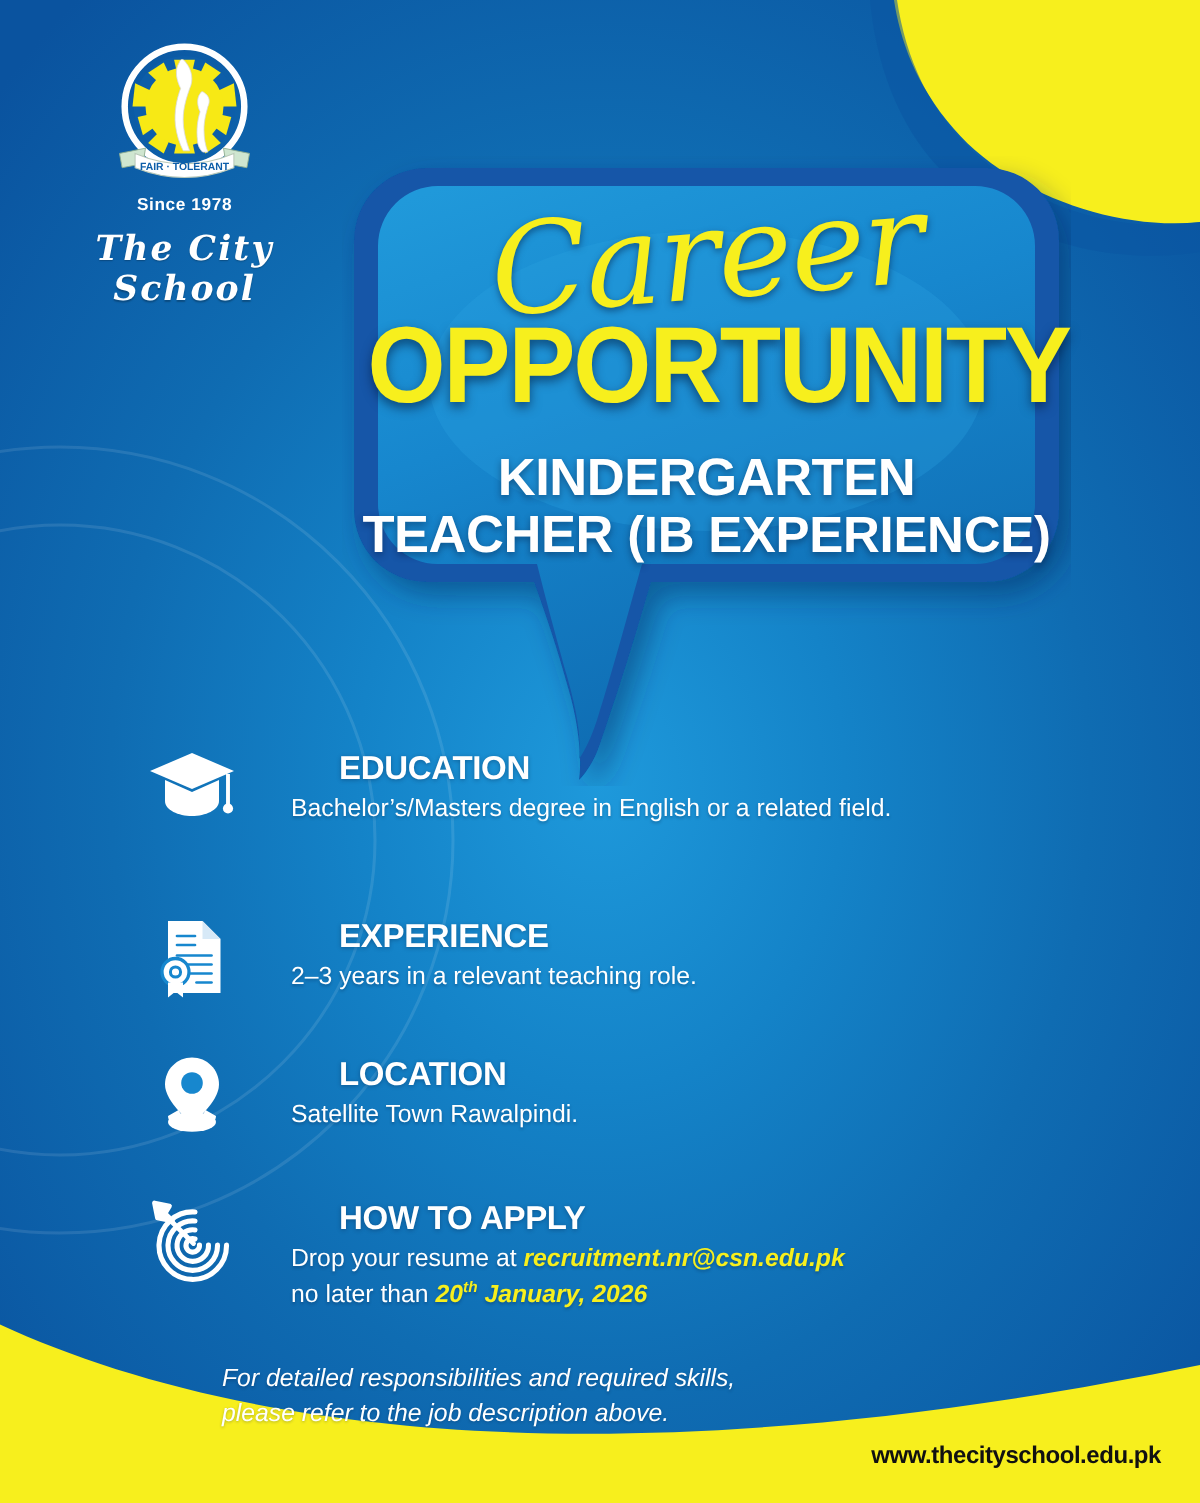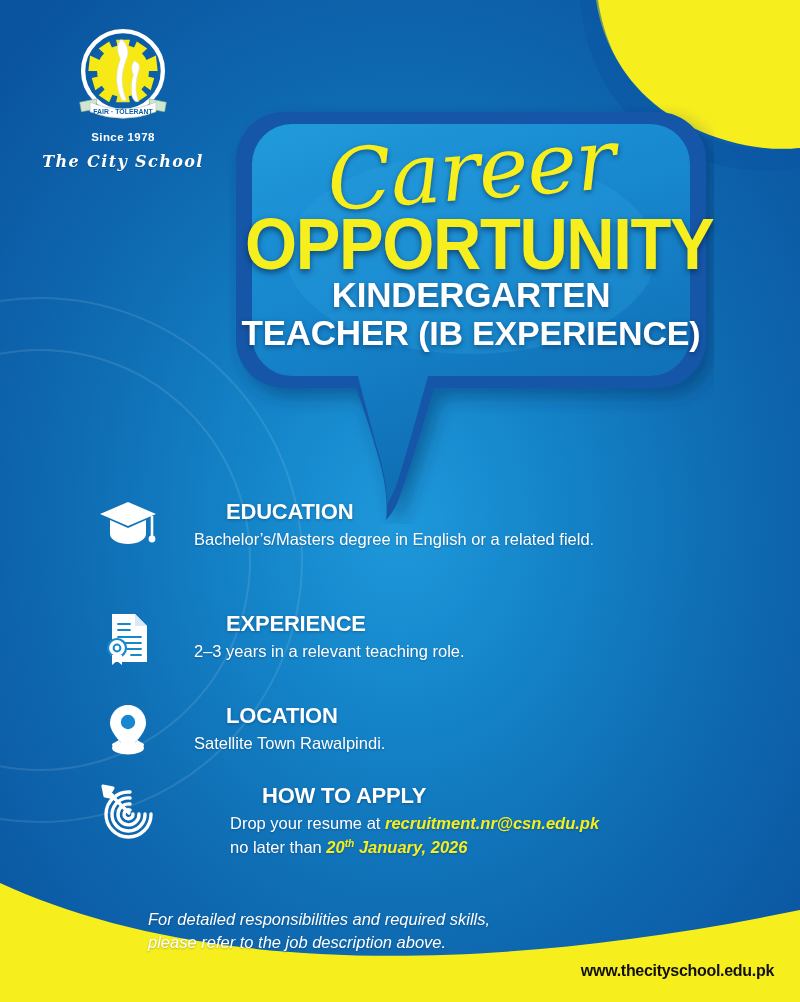--- a/index.html
+++ b/index.html
@@ -31,21 +31,21 @@
   .crest { width:104px; height:104px; margin:0 auto; display:block; }
   .since {
     font-family:"Liberation Sans", sans-serif;
     font-size:11.5px; font-weight:700; color:#ffffff;
     letter-spacing:.4px; margin-top:1px;
   }
   .wordmark {
     margin-top:9px;
     font-family:"DejaVu Serif", serif;
     font-style:italic; font-weight:700;
-    font-size:16px; color:#ffffff;
+    font-size:23px; color:#ffffff;
     letter-spacing:1.4px;
     text-shadow:0 1px 1px rgba(0,0,0,.25);
   }
 
   
   .bubble-wrap { position:absolute; left:228px; top:104px; width:486px; height:420px; }
   .bubble-wrap svg { position:absolute; inset:0; width:100%; height:100%; }
 
   .bubble-text {
     position:absolute; left:0; top:0; width:486px;
@@ -64,37 +64,37 @@
   .headline-opportunity {
     position:absolute; left:0; right:0; top:104px;
     font-family:"Liberation Sans", sans-serif;
     font-weight:700; font-size:72px; line-height:1;
     color:#f7ef1d;
     letter-spacing:-1.5px;
     transform:scaleX(.93);
     text-shadow:0 3px 7px rgba(0,25,60,.6);
   }
   .job-title {
-    position:absolute; left:0; right:0; top:172px;
+    position:absolute; left:0; right:0; top:196px;
     font-family:"Liberation Sans", sans-serif;
     font-weight:700; font-size:35px; line-height:1.08;
     color:#ffffff; letter-spacing:-.3px;
     text-shadow:0 2px 5px rgba(0,25,60,.45);
   }
   .job-title .ib {
     font-size:34px; letter-spacing:-.2px;
   }
 
   
   .info-list { position:absolute; left:0; top:498px; width:800px; }
   .info-row { position:absolute; left:96px; display:flex; align-items:flex-start; }
   .info-row[data-idx="0"] { top:0px; }
   .info-row[data-idx="1"] { top:112px; }
   .info-row[data-idx="2"] { top:204px; }
-  .info-row[data-idx="3"] { top:284px;gap:36px; }
+  .info-row[data-idx="3"] { top:300px; }
 
   .info-icon {
     width:64px; flex:0 0 64px;
     display:flex; align-items:flex-start; justify-content:center;
     padding-top:2px;
   }
   .info-icon svg { display:block; }
   .info-body { padding-left:34px; padding-top:2px; }
   .info-head {
     font-family:"Liberation Sans", sans-serif;

